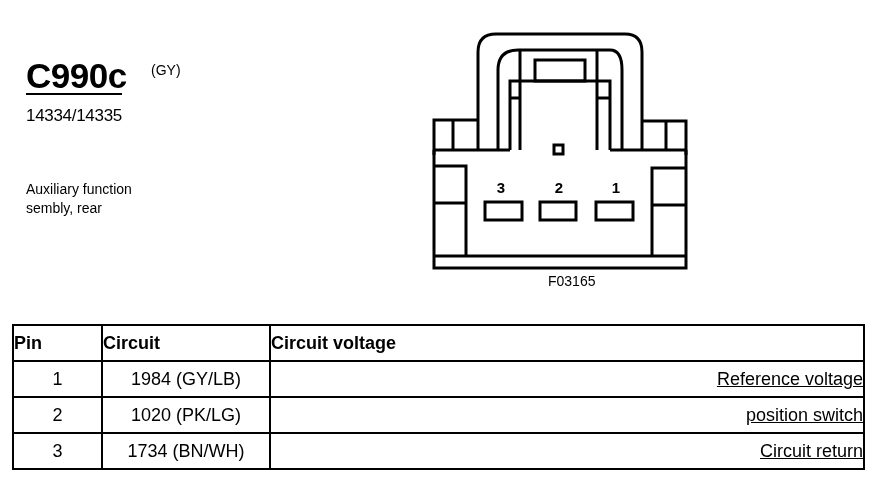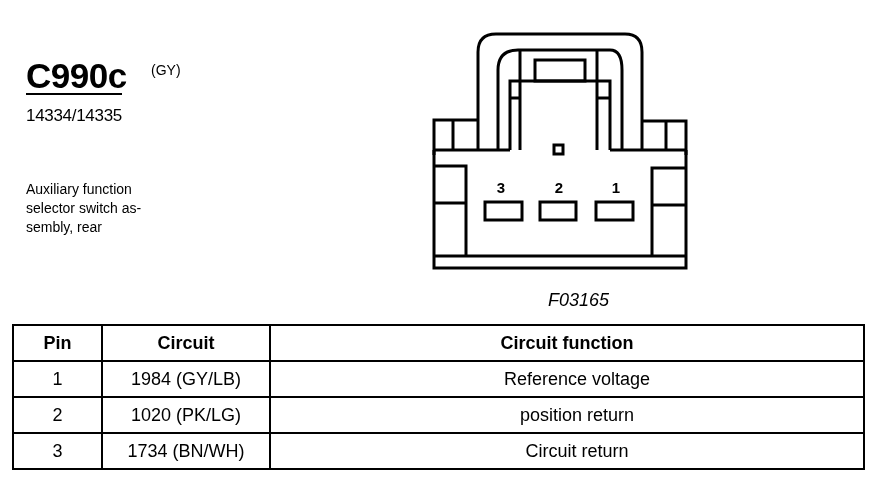--- a/index.html
+++ b/index.html
@@ -5,39 +5,38 @@
   html, body { margin:0; padding:0; background:#ffffff; }
   body { width:874px; height:480px; position:relative; overflow:hidden;
          font-family:"Liberation Sans", sans-serif; color:#000; }
   .abs { position:absolute; }
   #conn-id { left:26px; top:56px; font-size:35px; font-weight:bold; letter-spacing:-0.5px; }
   #conn-color { left:151px; top:62px; font-size:14px; }
   #conn-underline { left:26px; top:93px; width:96px; height:2px; background:#000; }
   #part-no { left:26px; top:106px; font-size:17px; font-weight:normal; letter-spacing:-0.3px; }
   #desc { left:26px; top:156px; font-size:14px; line-height:19px; width:160px;margin-top:24px; }
   #diagram { left:0; top:0; }
-  #fig-id { left:548px; top:290px; font-size:18px;font-style:italic; }
+  #fig-id { left:548px; top:273px; font-size:14px; }
   table#pins { position:absolute; left:12px; top:324px; width:853px; border-collapse:collapse;
                font-size:18px; }
   #pins td, #pins th { border:2px solid #000; height:34px; padding:0; }
-  #pins th { font-weight:bold; text-align:center; }
+  #pins th { font-weight:bold; text-align:left; }
   #pins td.c-pin, #pins td.c-circ { text-align:center; }
-  #pins td.c-func { text-align:center; padding-left:20px; }
+  #pins td.c-func { text-align:right; padding-left:20px;text-decoration:underline; }
   col.w1 { width:89px; } col.w2 { width:168px; }
 </style>
 </head>
 <body>
 
 <div class="abs" id="conn-id">C990c</div>
 <div class="abs" id="conn-color">(GY)</div>
 <div class="abs" id="conn-underline"></div>
 <div class="abs" id="part-no">14334/14335</div>
 <div class="abs" id="desc">
   <div>Auxiliary function</div>
-  <div>selector switch as-</div>
   <div>sembly, rear</div>
 </div>
 
 <svg class="abs" id="diagram" width="874" height="300" fill="none" stroke="#000" stroke-width="3">
 
   <path d="M478,150 V52 Q478,34 496,34 H625 Q642,34 642,52 V150"></path>
   <path d="M498,150 V70 Q498,50 518,50 H610 Q622,50 622,70 V150"></path>
   <line x1="520" y1="50" x2="520" y2="150"></line>
   <line x1="597" y1="50" x2="597" y2="150"></line>
   <rect x="535" y="60" width="50" height="21"></rect>
@@ -73,31 +72,31 @@
 <table id="pins">
   <colgroup>
       <col class="w1">
       <col class="w2">
       <col>
     </colgroup>
   <tbody>
       <tr>
     <th>Pin</th>
     <th>Circuit</th>
-    <th>Circuit function</th>
+    <th>Circuit voltage</th>
   </tr>
   <tr>
     <td class="c-pin">1</td>
     <td class="c-circ">1984 (GY/LB)</td>
     <td class="c-func">Reference voltage</td>
   </tr>
   <tr>
     <td class="c-pin">2</td>
     <td class="c-circ">1020 (PK/LG)</td>
-    <td class="c-func">position return</td>
+    <td class="c-func">position switch</td>
   </tr>
   <tr>
     <td class="c-pin">3</td>
     <td class="c-circ">1734 (BN/WH)</td>
     <td class="c-func">Circuit return</td>
   </tr>
 </tbody>
   </table>
 
 </body></html>

